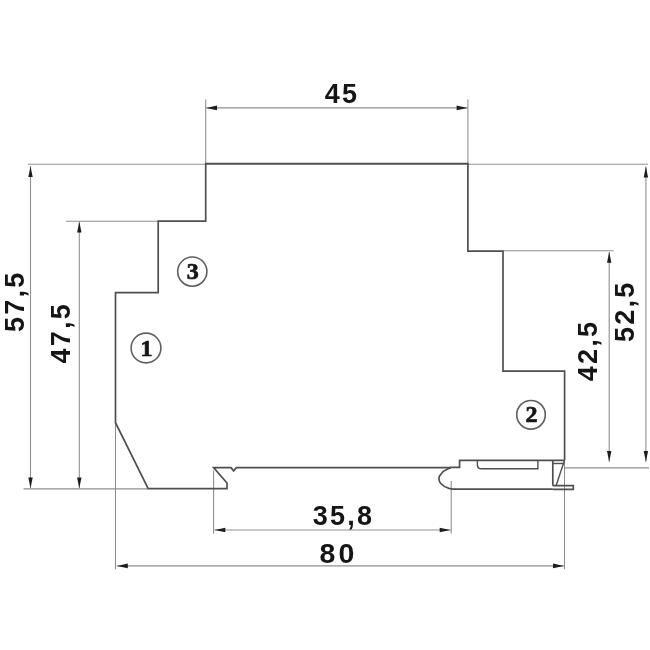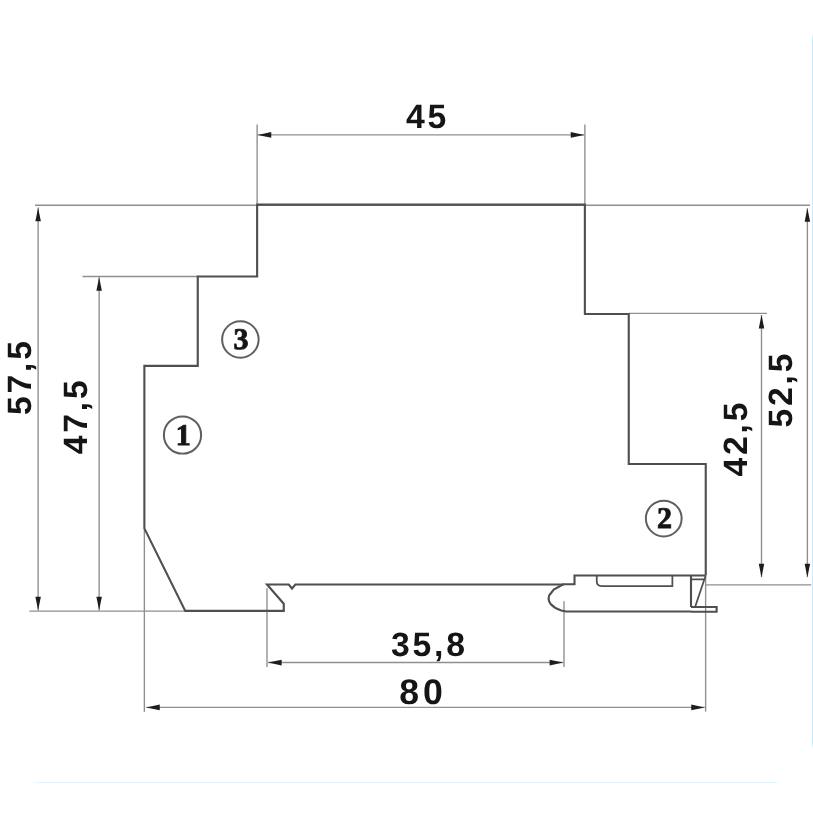--- a/index.html
+++ b/index.html
@@ -1,16 +1,16 @@
 <!DOCTYPE html>
 <html><head>
 <meta charset="utf-8">
 <style>
   html,body{margin:0;padding:0;background:#ffffff;}
-  .wrap{width:650px;height:626px;position:relative;background:#0ea5e9;border-radius:31px;}
+  .wrap{width:650px;height:626px;position:relative;background:#0f766e;border-radius:31px;}
   text{font-family:"Liberation Sans",sans-serif;font-weight:bold;fill:#151515;}
   .dim{font-size:27px;letter-spacing:2.2px;}
   .circ{font-family:"Liberation Serif",serif;font-size:24px;stroke:#151515;stroke-width:0.7px;}
 </style>
 </head>
 <body>
 <div class="wrap">
 <svg width="650" height="650" viewBox="0 0 650 650">
 
   <rect x="0" y="0" width="650" height="650" fill="#ffffff"></rect>

